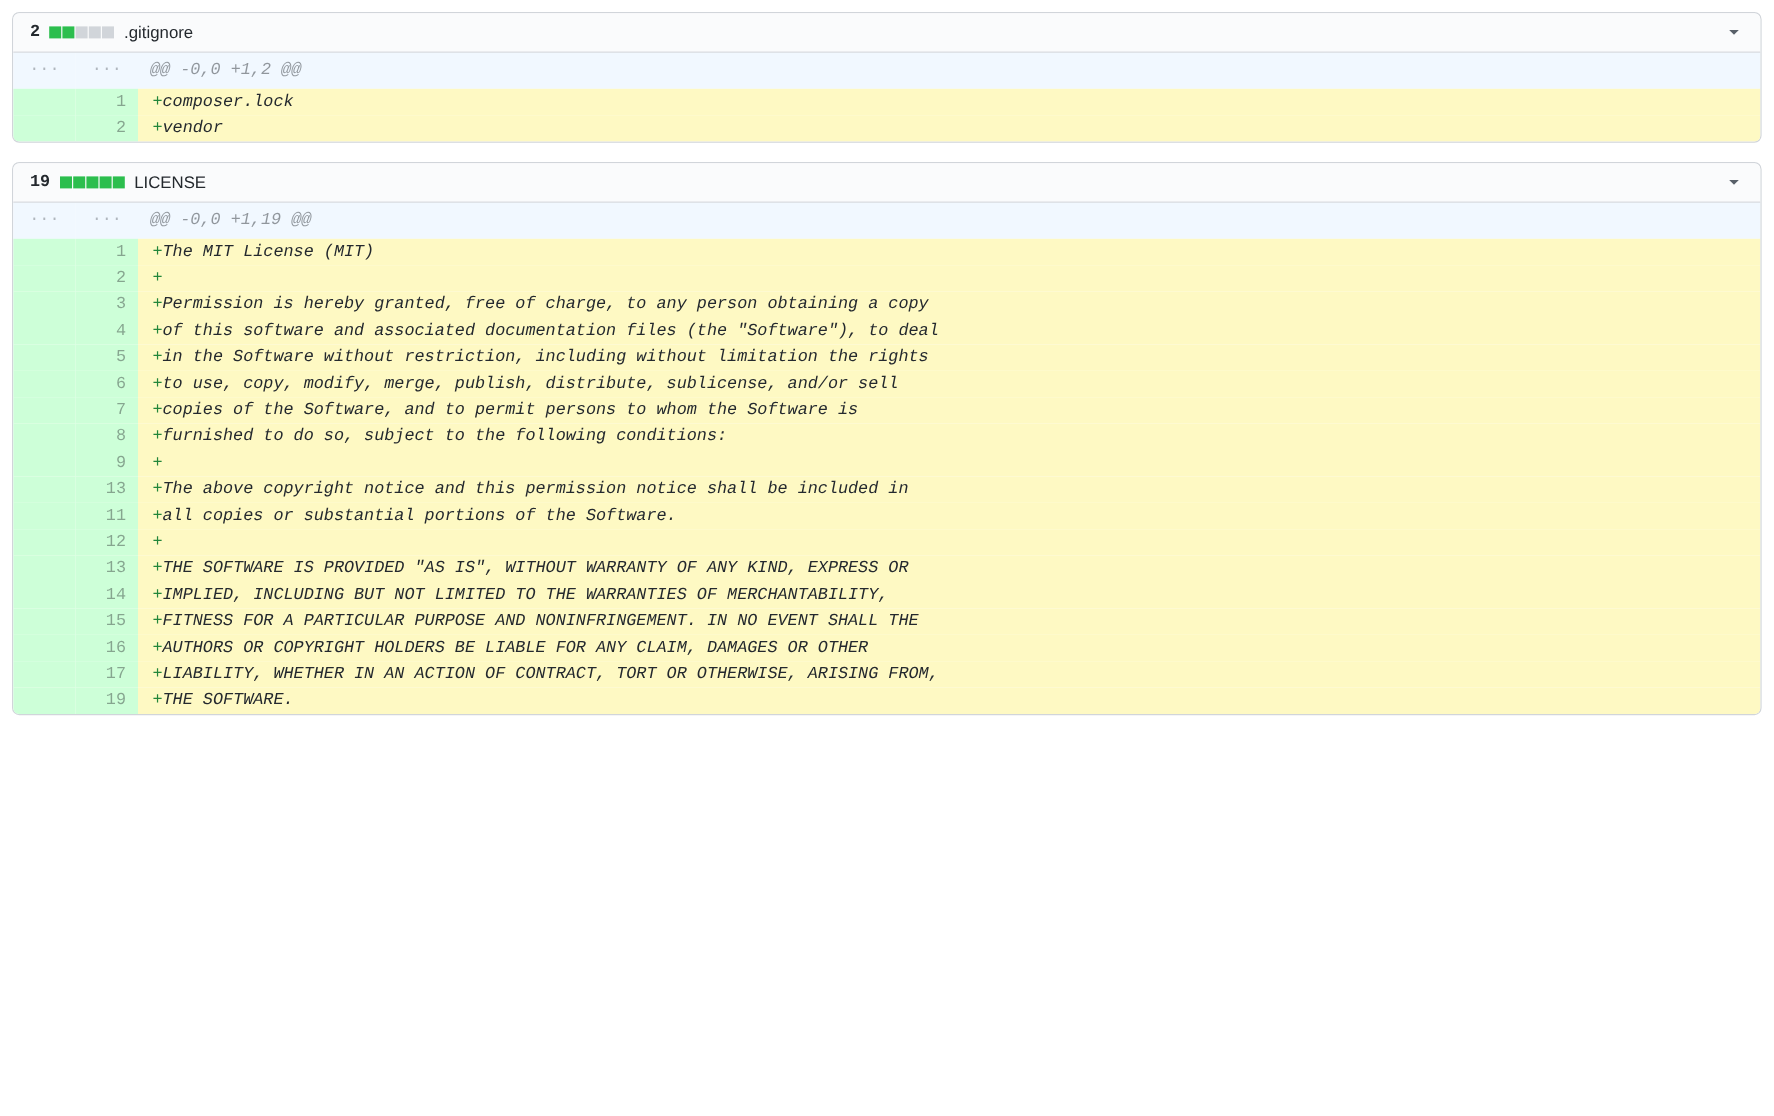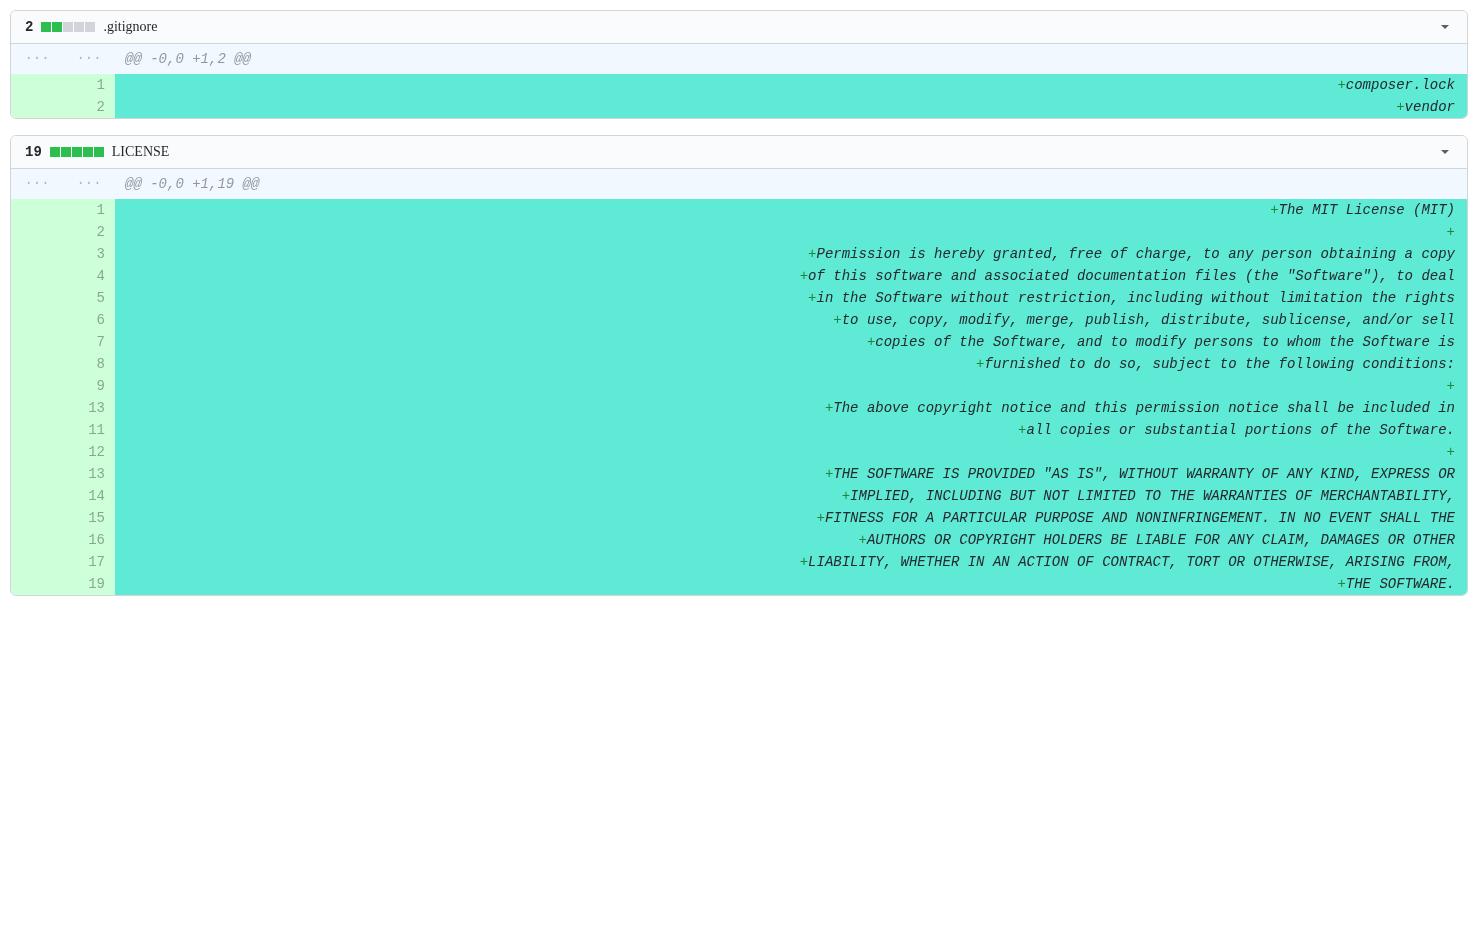--- a/index.html
+++ b/index.html
@@ -28,21 +28,21 @@
     .change-count {
       font-weight: 600;
       font-family: "SFMono-Regular", Consolas, "Liberation Mono", Menlo, monospace;
       font-size: 14px;
     }
     .diff-stat { display: inline-flex; gap: 1px; }
     .diff-block { width: 10px; height: 10px; display: inline-block; }
     .added { background: #2cbe4e; }
     .neutral { background: #d1d5da; }
     .filename {
-      font-family: Liberation Serif, serif;
+      font-family: Liberation Sans, sans-serif;
       font-size: 14px;
       color: #24292e;
     }
     .chevron { color: #586069; display: inline-flex; cursor: pointer; }
     .chevron svg { width: 16px; height: 16px; }
     .diff-table { width: 100%; border-collapse: collapse; font-family: "SFMono-Regular", Consolas, "Liberation Mono", Menlo, monospace; font-size: 14px; line-height: 22px; }
     .hunk-row td { background: #f1f8ff; }
     .hunk-row .line-num { color: rgba(27,31,35,.3); text-align: center; }
     .hunk-row .line-content { color: rgba(27,31,35,.45); padding: 4px 10px; }
     .line-num {
@@ -54,21 +54,21 @@
       user-select: none;
       vertical-align: top;
     }
     .line-content {
       padding: 0 12px;
       white-space: pre;
       vertical-align: top;
       font-style: italic;
     }
     .add-row .line-num { background: #cdffd8; }
-    .add-row .line-content { background: #5eead4; text-align: right; }
+    .add-row .line-content { background: #fef9c3; }
     .add-row .marker { color: #22863a; }
   </style>
 </head>
 <body>
 
 <div id="root">
     <div class="file-block">
       <div class="file-header">
         <div class="file-header-left">
           <span class="change-count">2</span>
@@ -159,21 +159,21 @@
             <td class="line-content"><span class="marker">+</span><span>in the Software without restriction, including without limitation the rights</span></td>
           </tr>
           <tr class="add-row">
             <td class="line-num"></td>
             <td class="line-num">6</td>
             <td class="line-content"><span class="marker">+</span><span>to use, copy, modify, merge, publish, distribute, sublicense, and/or sell</span></td>
           </tr>
           <tr class="add-row">
             <td class="line-num"></td>
             <td class="line-num">7</td>
-            <td class="line-content"><span class="marker">+</span><span>copies of the Software, and to modify persons to whom the Software is</span></td>
+            <td class="line-content"><span class="marker">+</span><span>copies of the Software, and to permit persons to whom the Software is</span></td>
           </tr>
           <tr class="add-row">
             <td class="line-num"></td>
             <td class="line-num">8</td>
             <td class="line-content"><span class="marker">+</span><span>furnished to do so, subject to the following conditions:</span></td>
           </tr>
           <tr class="add-row">
             <td class="line-num"></td>
             <td class="line-num">9</td>
             <td class="line-content"><span class="marker">+</span><span></span></td>

